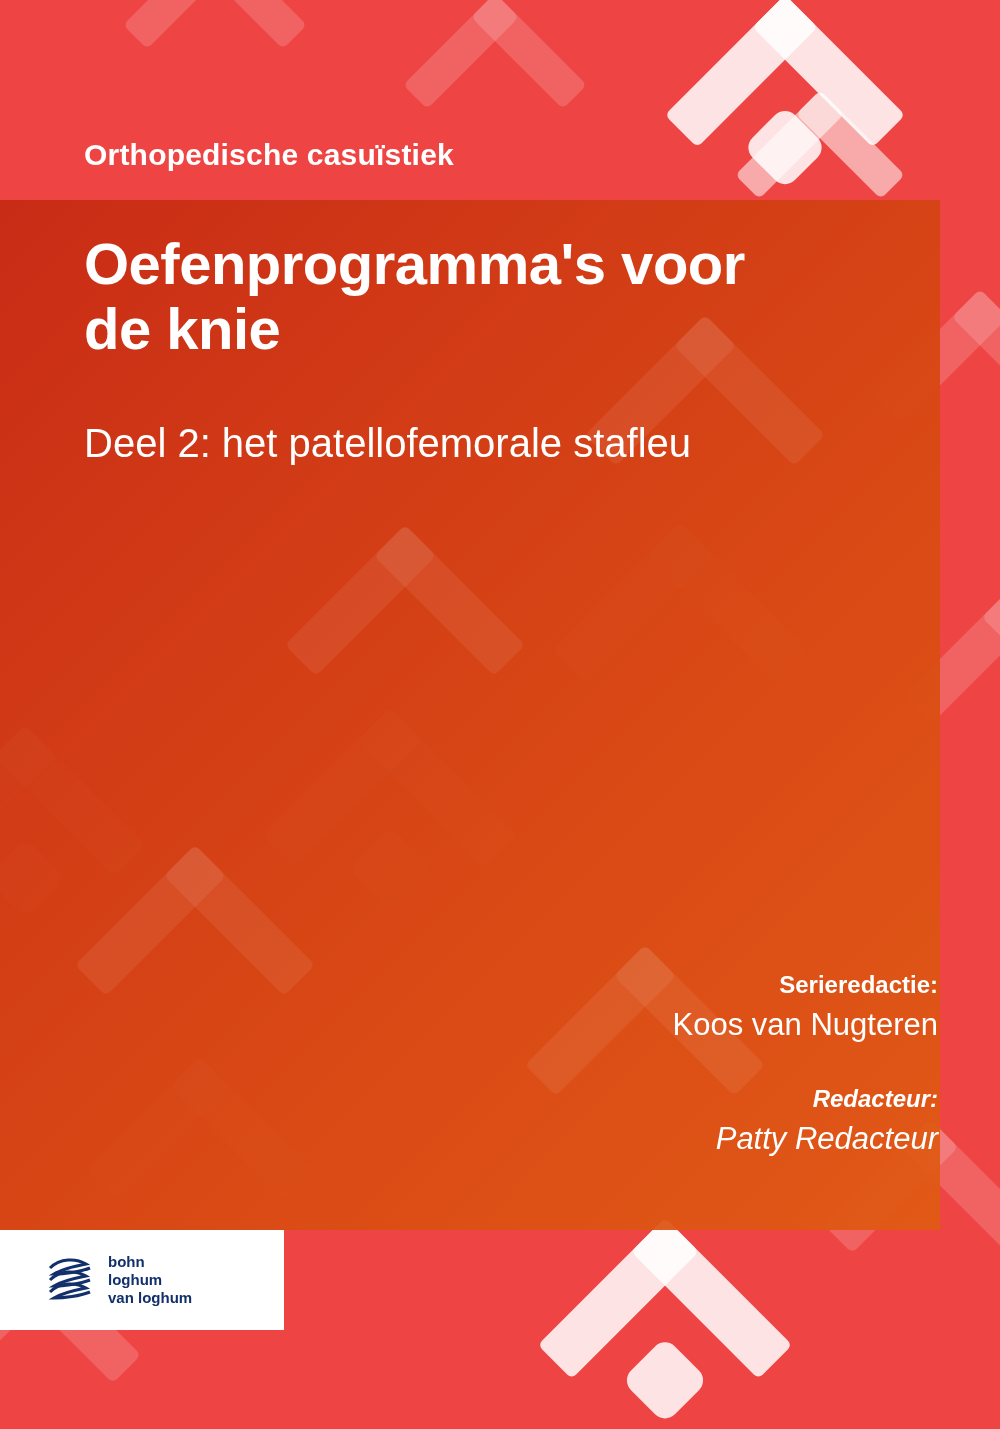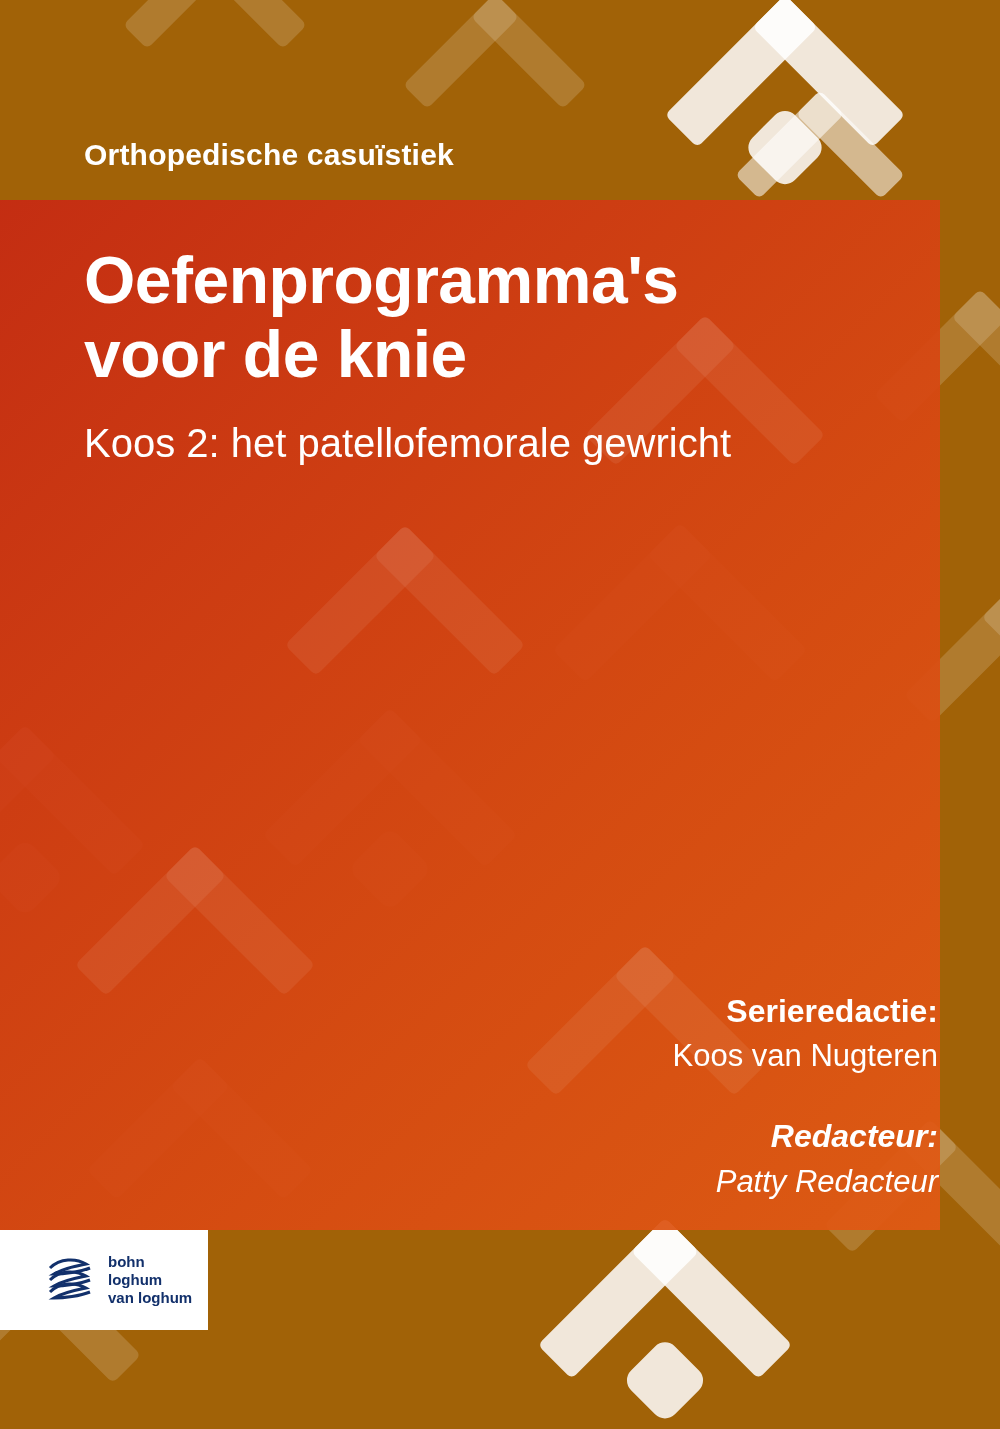--- a/index.html
+++ b/index.html
@@ -12,21 +12,21 @@
     font-family: "Liberation Sans", sans-serif;
     background: #ffffff;
     overflow: hidden;
   }
 
   .cover {
     position: relative;
     width: 1000px;
     height: 1429px;
     overflow: hidden;
-    background: #a16207;
+    background: #ef4444;
   }
 
   
   .pattern {
     position: absolute;
     inset: 0;
     pointer-events: none;
   }
 
   .chev {
@@ -57,24 +57,24 @@
     top: 138px;
     color: #ffffff;
     font-size: 30px;
     font-weight: bold;
     letter-spacing: 0.2px;
   }
 
   .title {
     position: absolute;
     left: 84px;
-    top: 244px;
+    top: 232px;
     width: 720px;
     color: #ffffff;
-    font-size: 66px;
+    font-size: 58px;
     line-height: 1.12;
     font-weight: bold;
     letter-spacing: -0.5px;
   }
 
   .subtitle {
     position: absolute;
     left: 84px;
     top: 418px;
     width: 700px;
@@ -86,41 +86,40 @@
 
   .credits {
     position: absolute;
     right: 62px;
     top: 968px;
     width: 520px;
     text-align: right;
     color: #ffffff;
   }
   .credits .role {
-    font-size: 32px;
+    font-size: 24px;
     font-weight: bold;
     line-height: 1.45;
-    margin-top: 20px;
   }
   .credits .person {
     font-size: 31px;
     font-weight: normal;
     line-height: 1.45;
   }
   .credits .block + .block {
     margin-top: 34px;
     font-style: italic;
   }
 
   
   .logo-box {
     position: absolute;
     left: 0;
     top: 1230px;
-    width: 208px;
+    width: 284px;
     height: 100px;
     background: #ffffff;
     display: flex;
     align-items: center;
   }
   .logo-mark {
     width: 54px;
     height: 52px;
     margin-left: 46px;
     flex: none;
@@ -216,21 +215,21 @@
     <div class="chev" style="left:560px; top:980px; width:170px; height:170px;">
       <div class="bar" style="left:0; top:0; width:170px; height:44px; background:rgba(255,255,255,0.07);"></div>
       <div class="bar" style="left:0; top:0; width:44px; height:170px; background:rgba(255,255,255,0.07);"></div>
     </div>
   </div>
 
   <div class="series-label">Orthopedische casuïstiek</div>
 
   <div class="title">Oefenprogramma's voor de knie</div>
 
-  <div class="subtitle">Koos 2: het patellofemorale gewricht</div>
+  <div class="subtitle">Deel 2: het patellofemorale stafleu</div>
 
   <div class="credits">
     <div class="block">
       <div class="role">Serieredactie:</div>
       <div class="person">Koos van Nugteren</div>
     </div>
     <div class="block">
       <div class="role">Redacteur:</div>
       <div class="person">Patty Redacteur</div>
     </div>

